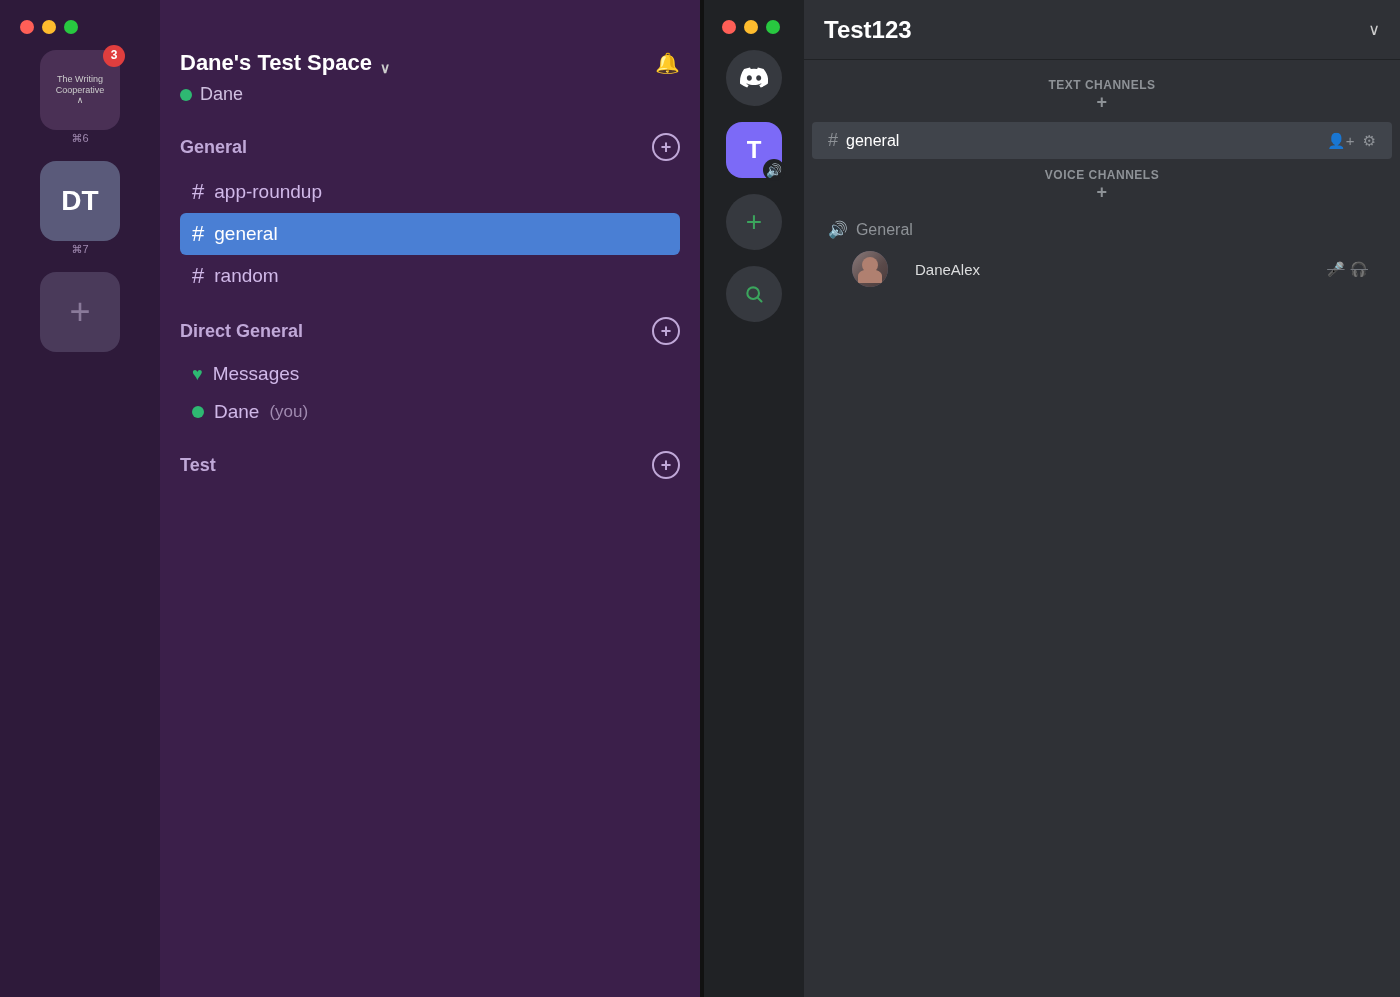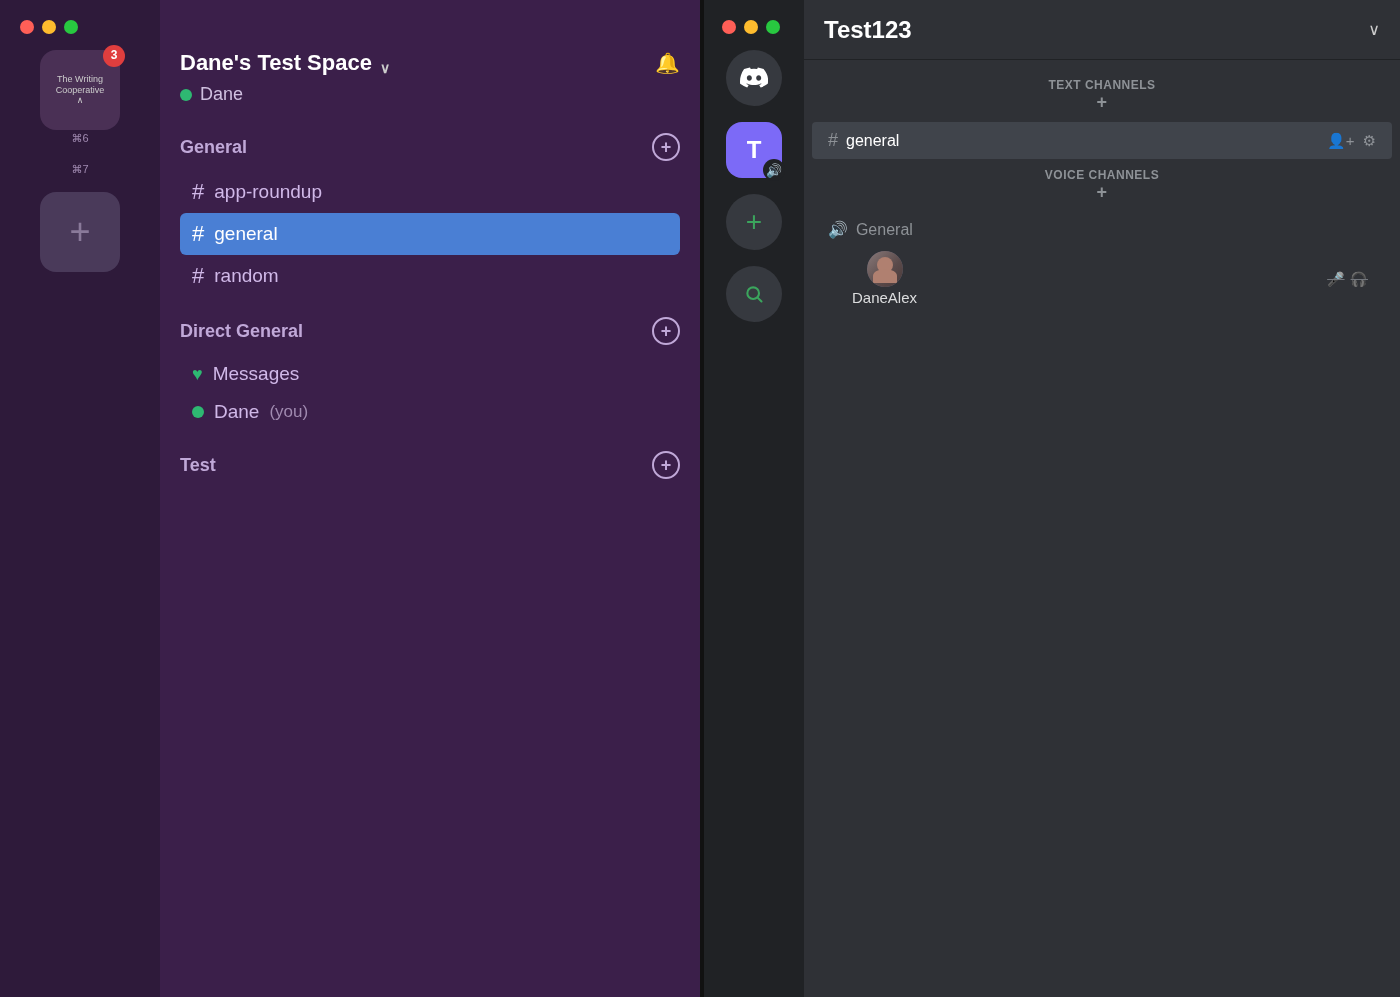--- a/index.html
+++ b/index.html
@@ -408,22 +408,21 @@
       align-items: center;
       justify-content: space-between;
       padding: 4px 8px 4px 24px;
       border-radius: 4px;
       cursor: pointer;
     }
 
     .voice-user-left {
       display: flex;
       align-items: center;
-      gap: 2px;
-      flex-direction: column;
+      gap: 27px;
     }
 
     .voice-avatar {
       width: 36px;
       height: 36px;
       border-radius: 50%;
       background: #5a5a6a;
       overflow: hidden;
       display: flex;
       align-items: center;
@@ -497,20 +496,21 @@
 
     <div style="display:flex;flex-direction:column;align-items:center;">
       <div class="server-icon writing">
         <div class="badge">3</div>
         <div class="writing-icon-content">The Writing<br>Cooperative<br>∧</div>
       </div>
       <div class="server-shortcut">⌘6</div>
     </div>
 
     <div style="display:flex;flex-direction:column;align-items:center;">
+      <div class="server-icon-dt">DT</div>
       <div class="server-shortcut">⌘7</div>
     </div>
 
     <div class="server-add">+</div>
   </div>
 
   <div class="channel-list">
 
     <div class="workspace-header">
       <div class="workspace-name">

